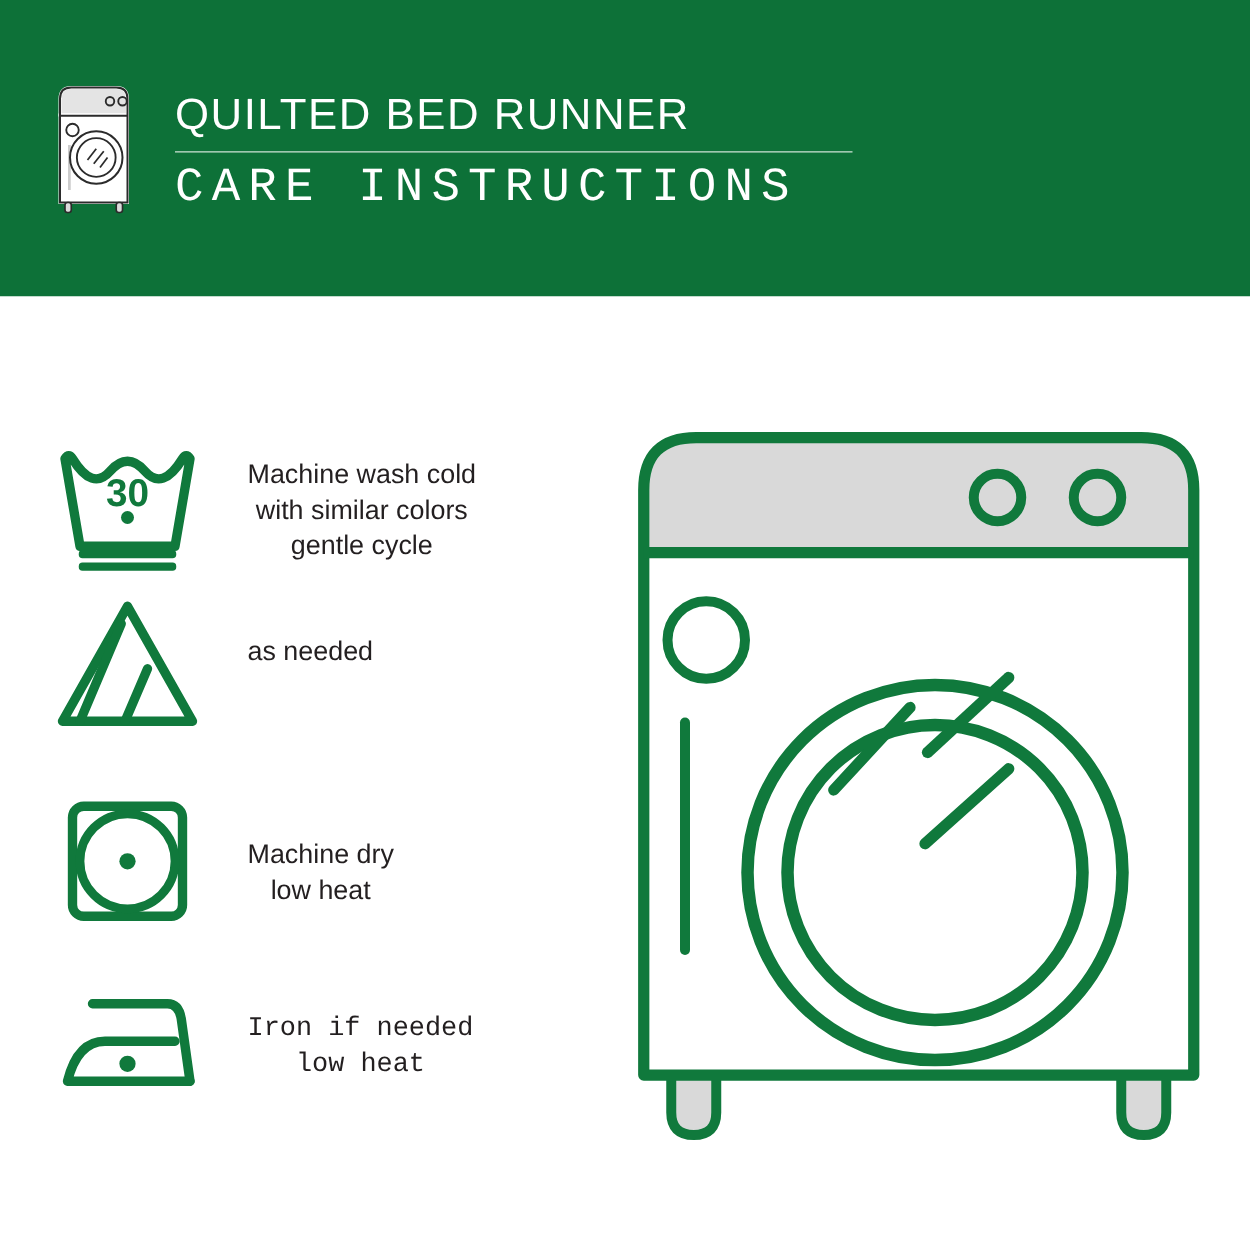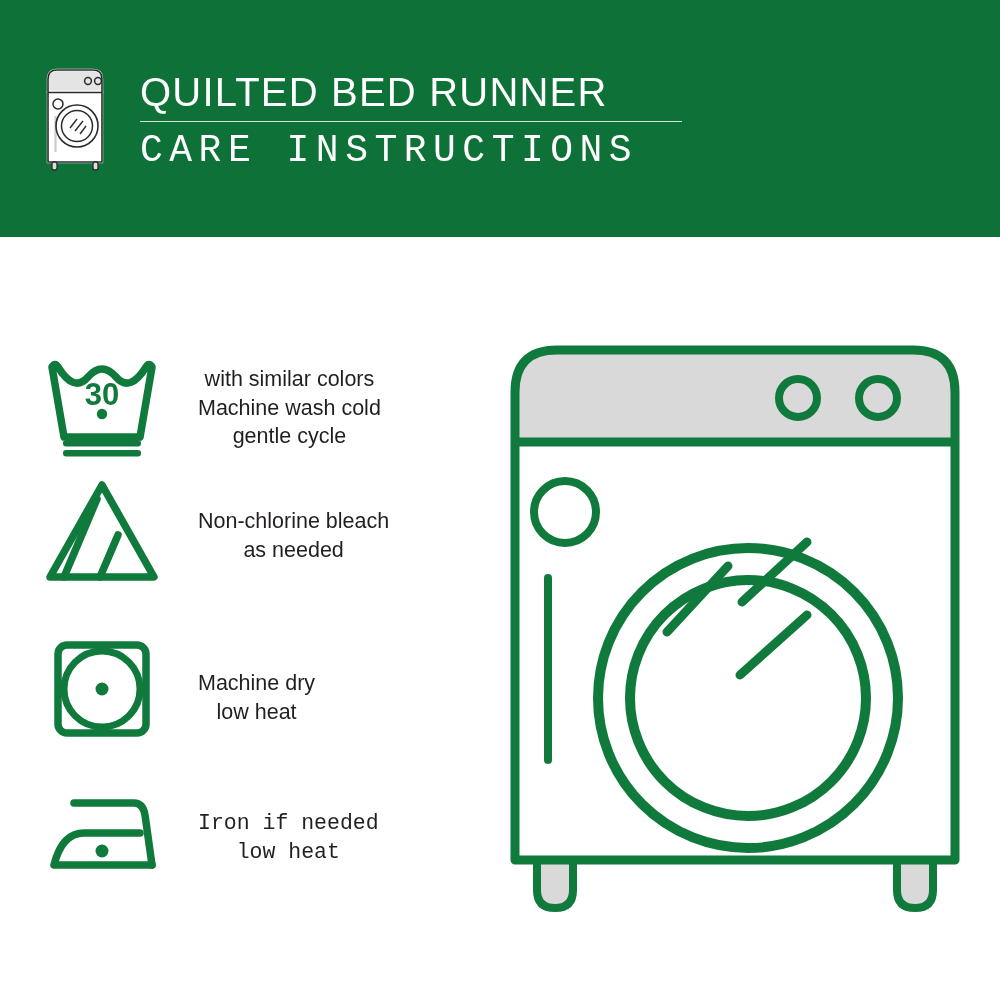--- a/index.html
+++ b/index.html
@@ -37,21 +37,21 @@
     height: 108px;
   }
   #header-text {
     position: absolute;
     left: 140px;
     top: 70px;
     width: 600px;
   }
   #title-line1 {
     color: #ffffff;
-    font-size: 40px;
+    font-size: 35px;
     line-height: 44px;
     letter-spacing: 1.2px;
     font-weight: 400;
     white-space: nowrap;
   }
   #title-divider {
     width: 542px;
     height: 1px;
     background: #cfe3d6;
     margin: 7px 0 8px 0;
@@ -173,38 +173,37 @@
 
           <text x="58" y="58" text-anchor="middle" font-family="Liberation Sans, sans-serif" font-size="31" font-weight="bold" fill="#10793c">30</text>
 
           <circle cx="58" cy="67" r="5.2" fill="#10793c"></circle>
 
           <rect x="19" y="93" width="78" height="6.5" rx="3" fill="#10793c"></rect>
           <rect x="19" y="103" width="78" height="6.5" rx="3" fill="#10793c"></rect>
         </svg>
       </div>
       <div class="care-text">
+        <span class="ln">Machine wash cold</span>
         <span class="ln">with similar colors</span>
-        <span class="ln">Machine wash cold</span>
         <span class="ln">gentle cycle</span>
       </div>
     </div>
 
     <div class="care-row" id="row-bleach">
       <div class="care-symbol">
         <svg viewBox="0 0 116 110" width="116" height="110" aria-hidden="true">
 
           <path d="M58 8 L110 100 H6 Z" fill="none" stroke="#10793c" stroke-width="7.5" stroke-linejoin="round"></path>
 
           <line x1="53" y1="22" x2="20" y2="100" stroke="#10793c" stroke-width="7.5" stroke-linecap="round"></line>
           <line x1="74" y1="58" x2="56" y2="100" stroke="#10793c" stroke-width="7.5" stroke-linecap="round"></line>
         </svg>
       </div>
       <div class="care-text">
-        <span class="ln">Non-chlorine bleach</span>
         <span class="ln">as needed</span>
       </div>
     </div>
 
     <div class="care-row" id="row-dry">
       <div class="care-symbol">
         <svg viewBox="0 0 116 110" width="116" height="110" aria-hidden="true">
           <rect x="14" y="8" width="88" height="88" rx="9" fill="none" stroke="#10793c" stroke-width="7.5"></rect>
           <circle cx="58" cy="52" r="38" fill="none" stroke="#10793c" stroke-width="7"></circle>
           <circle cx="58" cy="52" r="6.5" fill="#10793c"></circle>

